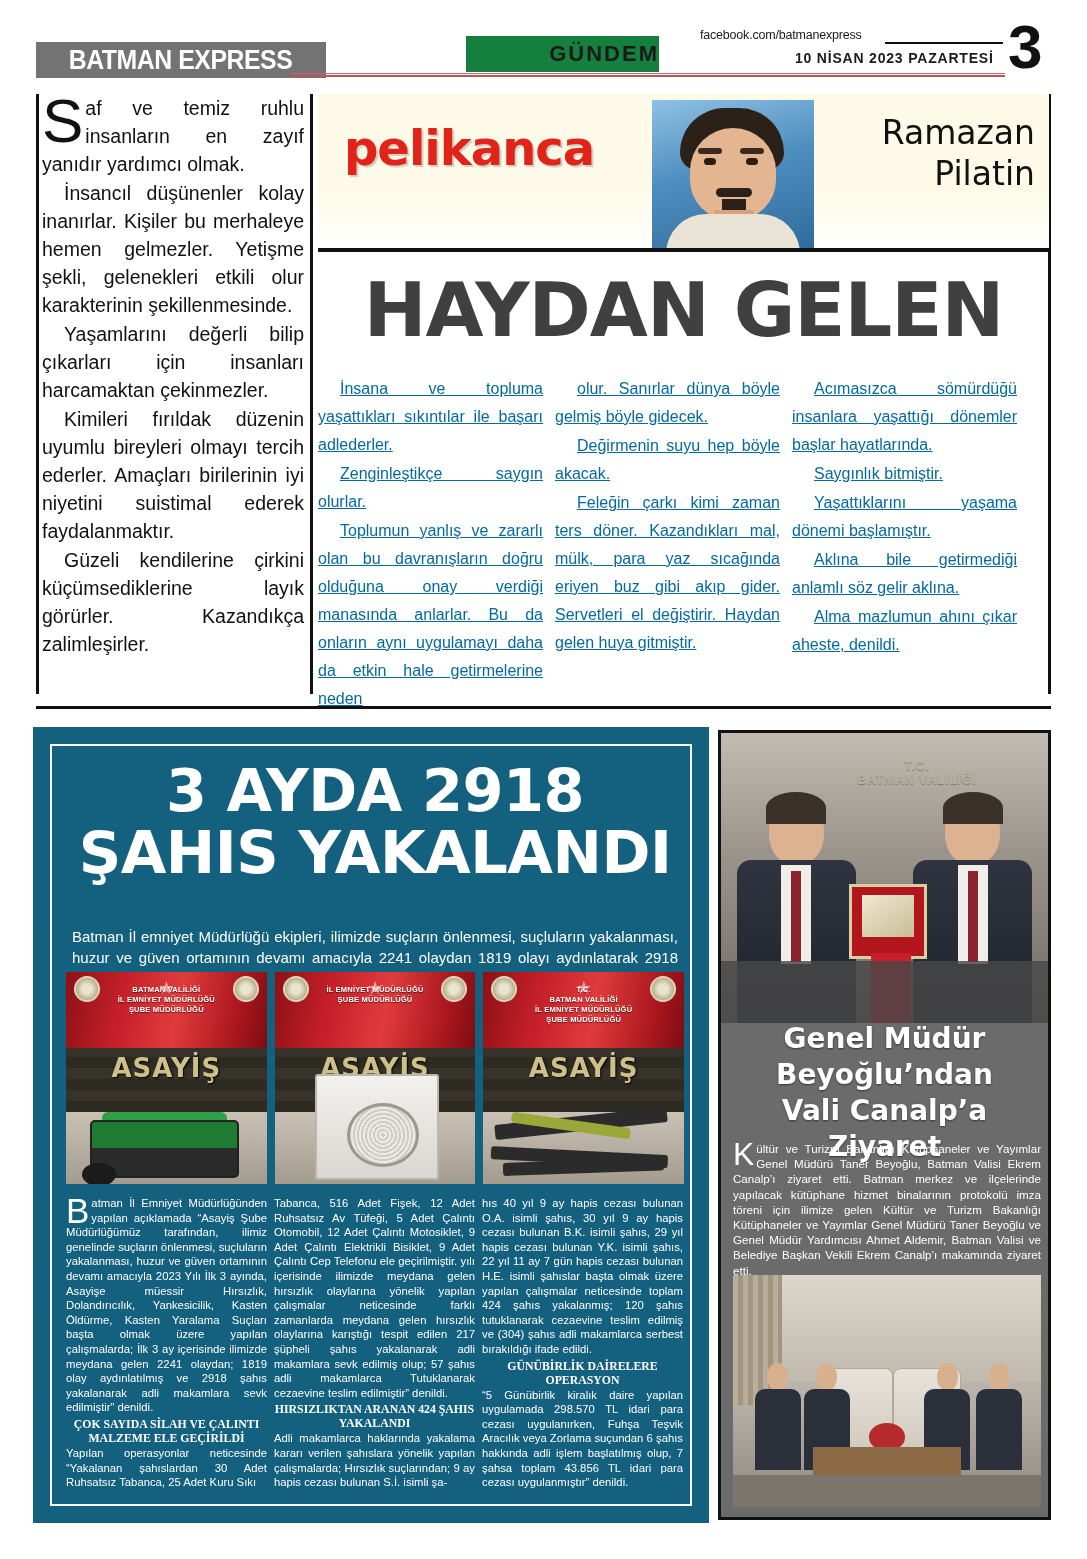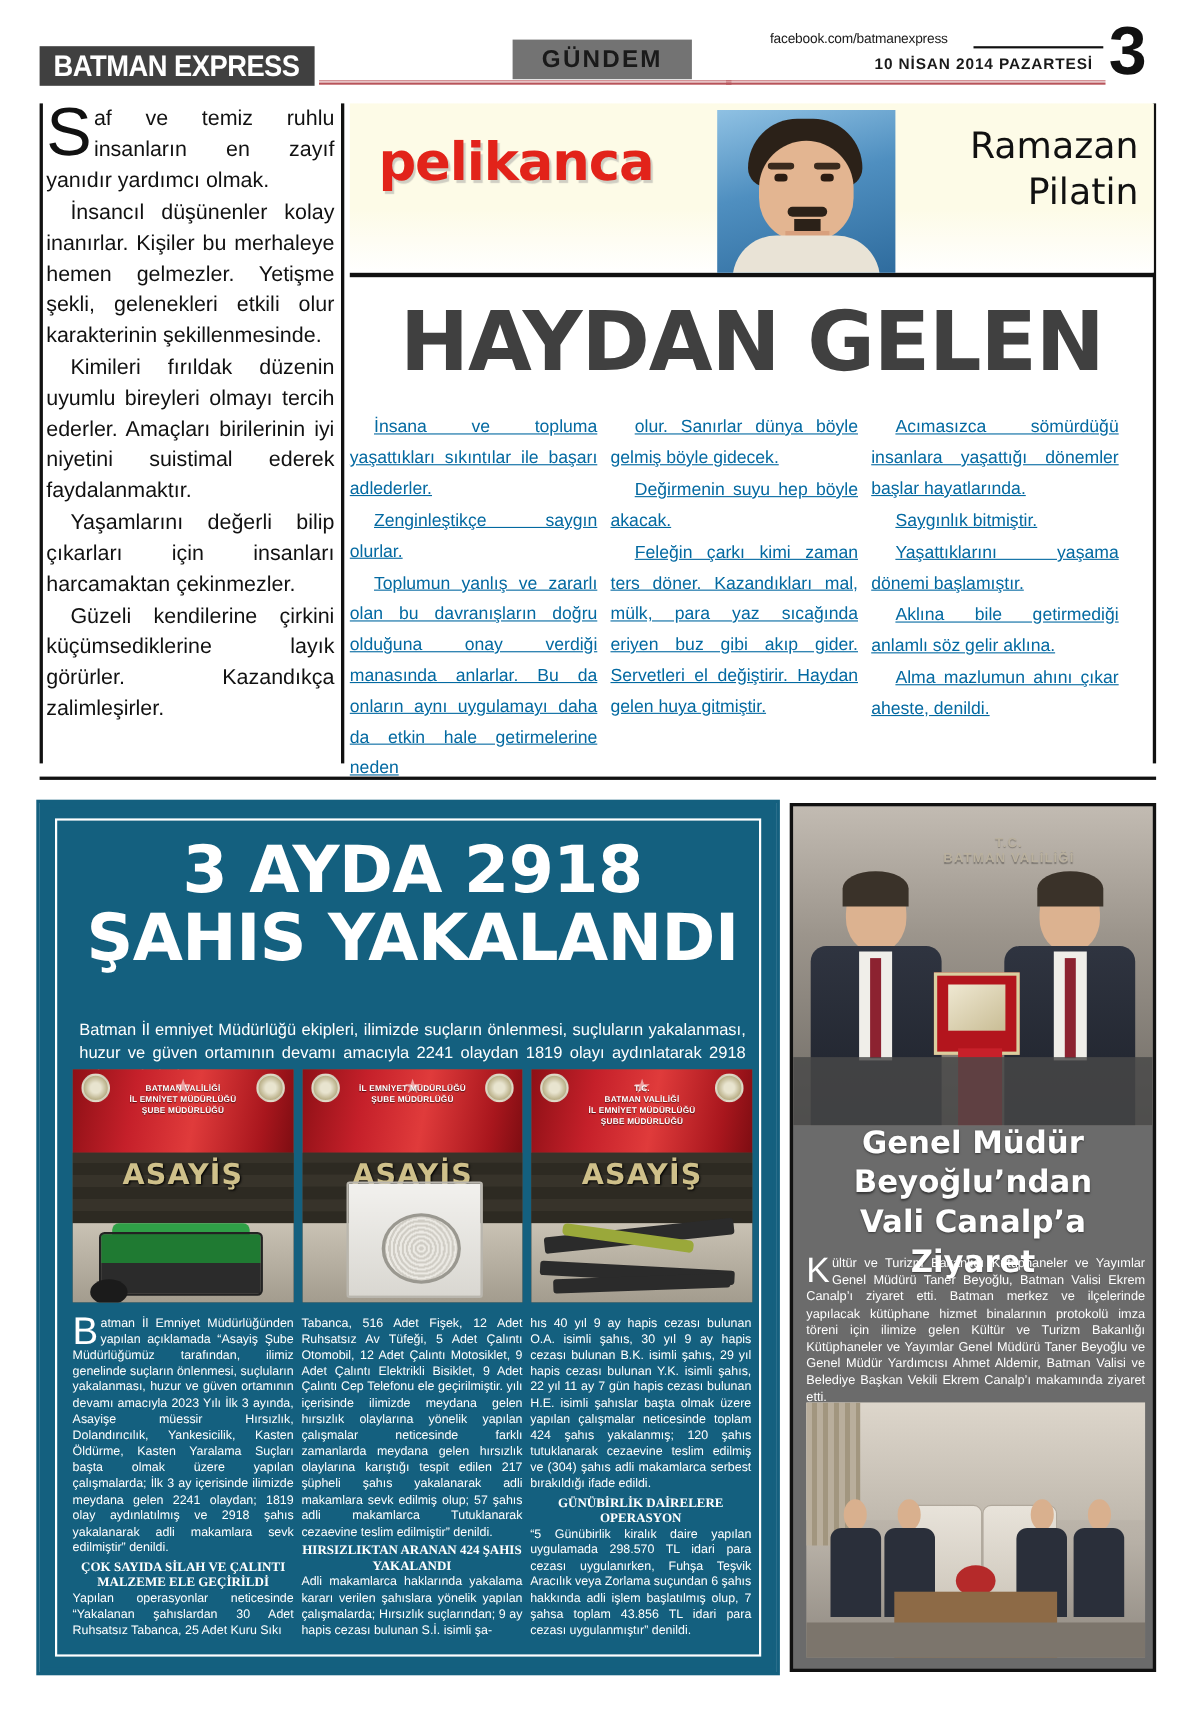--- a/index.html
+++ b/index.html
@@ -10,41 +10,41 @@
     position: relative;
     overflow: hidden;
   }
 
   
   .masthead {
     position: absolute; left: 0; top: 0; width: 1087px; height: 90px;
   }
   .logo-box {
     position: absolute; left: 36px; top: 42px;
-    width: 250px; height: 36px;
-    background: #404040;
+    width: 290px; height: 36px;
+    background: #737373;
     display: flex; align-items: center; justify-content: center;
   }
   .logo-text {
     color: #ffffff;
     font-family: "Liberation Sans", sans-serif;
     font-weight: bold;
     font-size: 27px;
     letter-spacing: -0.5px;
     transform: scaleX(0.92);
     white-space: nowrap;
   }
   .rule-left {
     position: absolute; left: 290px; top: 73px; width: 375px; height: 4px;
     border-top: 1px solid #c0666b; border-bottom: 2px solid #b8545a;
   }
   .section-tab {
-    position: absolute; left: 466px; top: 36px; width: 163px; height: 36px;
-    background: #737373;
-    display: flex; align-items: center; justify-content: center;
+    position: absolute; left: 466px; top: 36px; width: 193px; height: 36px;
+    background: #15803d;
+    display: flex; align-items: center; justify-content: flex-end;
   }
   .section-tab span {
     font-size: 22px; font-weight: bold; color: #1a1a1a; letter-spacing: 2px;
   }
   .fb-line {
     position: absolute; left: 700px; top: 28px;
     font-size: 12.5px; color: #1a1a1a; letter-spacing: -0.2px;
   }
   .date-rule {
     position: absolute; left: 885px; top: 42px; width: 118px; height: 2px;
@@ -416,35 +416,35 @@
 <div class="masthead">
   <div class="logo-box">
     <span class="logo-text">BATMAN EXPRESS</span>
   </div>
   <div class="rule-left"></div>
   <div class="section-tab">
     <span>GÜNDEM</span>
   </div>
   <div class="fb-line">facebook.com/batmanexpress</div>
   <div class="date-rule"></div>
-  <div class="date-line">10 NİSAN 2014 PAZARTESİ</div>
+  <div class="date-line">10 NİSAN 2023 PAZARTESİ</div>
   <div class="page-num">3</div>
   <div class="rule-right"></div>
 </div>
 
 <div class="opinion">
   <div class="op-sep-v" style="left:0px;"></div>
   <div class="op-sep-v" style="left:274px;"></div>
   <div class="op-sep-v" style="left:1012px;"></div>
 
   <div class="op-left">
     <p><span class="dropcap">S</span>af ve temiz ruhlu insanların en zayıf yanıdır yardımcı olmak.</p>
     <p>İnsancıl düşünenler kolay inanırlar. Kişiler bu merhaleye hemen gelmezler. Yetişme şekli, gelenekleri etkili olur karakterinin şekillenmesinde.</p>
+    <p>Yaşamlarını değerli bilip çıkarları için insanları harcamaktan çekinmezler.</p>
     <p>Kimileri fırıldak düzenin uyumlu bireyleri olmayı tercih ederler. Amaçları birilerinin iyi niyetini suistimal ederek faydalanmaktır.</p>
-    <p>Yaşamlarını değerli bilip çıkarları için insanları harcamaktan çekinmezler.</p>
     <p>Güzeli kendilerine çirkini küçümsediklerine layık görürler. Kazandıkça zalimleşirler.</p>
   </div>
 
   <div class="banner">
     <div class="pelikanca">pelikanca</div>
     <div class="author-photo">
       <div class="ap-hair"></div>
         <div class="ap-face"></div>
       <div class="ap-brow-l"></div>
         <div class="ap-brow-r"></div>

